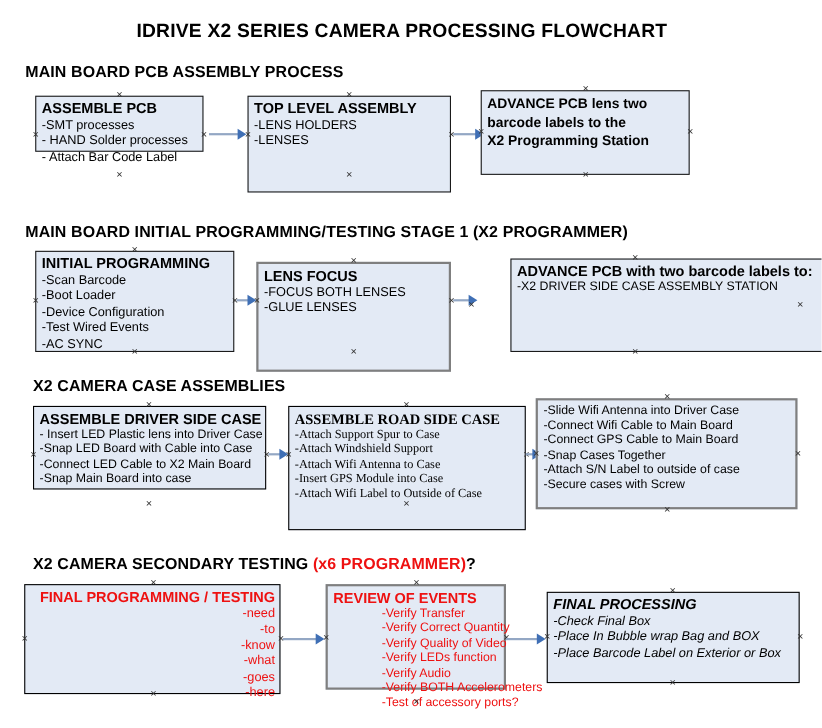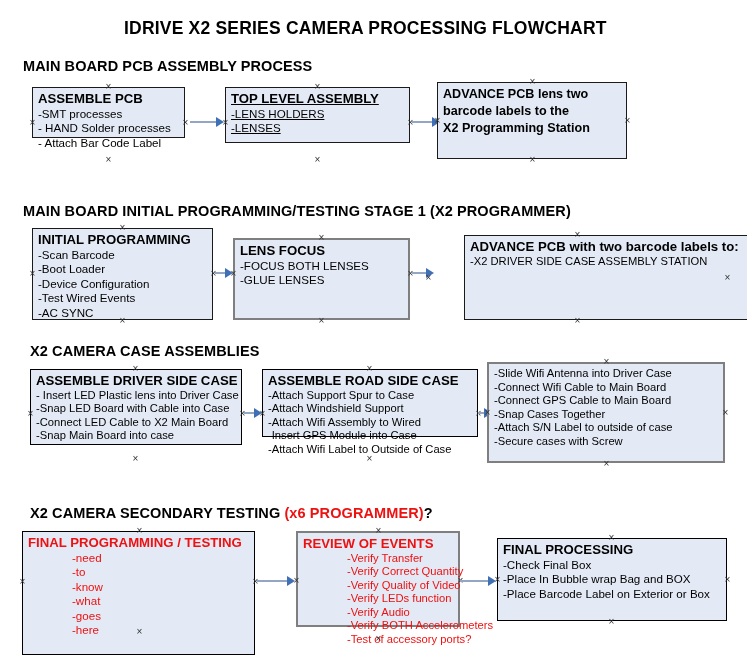--- a/index.html
+++ b/index.html
@@ -132,21 +132,21 @@
   <span class="handle" style="left:104px; top:82px;"></span>
   <span class="handle" style="left:104px; top:155px;"></span>
   <span class="handle" style="left:28px; top:118px;"></span>
   <span class="handle" style="left:181px; top:118px;"></span>
 
   <div class="arrow" style="left:190px; top:117px; width:34px;">
     <div class="shaft"></div>
     <div class="head"></div>
   </div>
 
-  <div class="fbox border-dark" style="left:225px; top:87px; width:185px; height:56px;text-decoration:underline;">
+  <div class="fbox border-dark" style="left:225px; top:87px; width:185px; height:88px;">
     <div class="bx-title">TOP LEVEL ASSEMBLY</div>
     <div class="bx-line">-LENS HOLDERS</div>
     <div class="bx-line">-LENSES</div>
   </div>
   <span class="handle" style="left:313px; top:82px;"></span>
   <span class="handle" style="left:313px; top:155px;"></span>
   <span class="handle" style="left:221px; top:118px;"></span>
   <span class="handle" style="left:406px; top:118px;"></span>
 
   <div class="arrow" style="left:412px; top:117px; width:28px;">
@@ -179,21 +179,21 @@
   <span class="handle" style="left:118px; top:223px;"></span>
   <span class="handle" style="left:118px; top:316px;"></span>
   <span class="handle" style="left:28px; top:269px;"></span>
   <span class="handle" style="left:209px; top:269px;"></span>
 
   <div class="arrow" style="left:215px; top:268px; width:18px;">
     <div class="shaft"></div>
     <div class="head"></div>
   </div>
 
-  <div class="fbox border-gray" style="left:233px; top:238px; width:177px; height:82px;">
+  <div class="fbox border-gray" style="left:233px; top:238px; width:177px; height:100px;">
     <div class="bx-title">LENS FOCUS</div>
     <div class="bx-line">-FOCUS BOTH LENSES</div>
     <div class="bx-line">-GLUE LENSES</div>
   </div>
   <span class="handle" style="left:317px; top:233px;"></span>
   <span class="handle" style="left:317px; top:316px;"></span>
   <span class="handle" style="left:229px; top:269px;"></span>
   <span class="handle" style="left:406px; top:269px;"></span>
 
   <div class="arrow" style="left:412px; top:268px; width:22px;">
@@ -224,25 +224,25 @@
   <span class="handle" style="left:131px; top:364px;"></span>
   <span class="handle" style="left:131px; top:454px;"></span>
   <span class="handle" style="left:26px; top:409px;"></span>
   <span class="handle" style="left:238px; top:409px;"></span>
 
   <div class="arrow" style="left:244px; top:408px; width:18px;">
     <div class="shaft"></div>
     <div class="head"></div>
   </div>
 
-  <div class="fbox border-thin tight" style="left:262px; top:369px; width:216px; height:68px;">
+  <div class="fbox border-thin tight" style="left:262px; top:369px; width:216px; height:113px;font-family:Liberation Serif, serif;">
     <div class="bx-title">ASSEMBLE ROAD SIDE CASE</div>
     <div class="bx-line">-Attach Support Spur to Case</div>
     <div class="bx-line">-Attach Windshield Support</div>
-    <div class="bx-line">-Attach Wifi Assembly to Wired</div>
+    <div class="bx-line">-Attach Wifi Antenna to Case</div>
     <div class="bx-line">-Insert GPS Module into Case</div>
     <div class="bx-line">-Attach Wifi Label to Outside of Case</div>
   </div>
   <span class="handle" style="left:365px; top:364px;"></span>
   <span class="handle" style="left:365px; top:454px;"></span>
   <span class="handle" style="left:258px; top:409px;"></span>
   <span class="handle" style="left:474px; top:409px;"></span>
 
   <div class="arrow" style="left:478px; top:408px; width:14px;">
     <div class="shaft"></div>
@@ -259,21 +259,21 @@
   </div>
   <span class="handle" style="left:602px; top:357px;"></span>
   <span class="handle" style="left:602px; top:459px;"></span>
   <span class="handle" style="left:483px; top:408px;"></span>
   <span class="handle" style="left:721px; top:408px;"></span>
 
   <div class="section-title" style="left:30px; top:505px;">
     <span class="blackpart">X2 CAMERA SECONDARY TESTING </span><span class="redpart">(x6 PROGRAMMER)</span><span class="blackpart">?</span>
   </div>
 
-  <div class="fbox border-thin red" style="left:22px; top:531px; width:233px; height:124px;">
+  <div class="fbox border-thin red" style="left:22px; top:531px; width:233px; height:100px;text-align:right;">
     <div class="bx-title">FINAL PROGRAMMING / TESTING</div>
     <div class="bx-line">-need</div>
     <div class="bx-line">-to</div>
     <div class="bx-line">-know</div>
     <div class="bx-line">-what</div>
     <div class="bx-line">-goes</div>
     <div class="bx-line">-here</div>
   </div>
   <span class="handle" style="left:135px; top:526px;"></span>
   <span class="handle" style="left:135px; top:627px;"></span>
@@ -298,21 +298,21 @@
   <span class="handle" style="left:374px; top:526px;"></span>
   <span class="handle" style="left:374px; top:634px;"></span>
   <span class="handle" style="left:292px; top:576px;"></span>
   <span class="handle" style="left:456px; top:576px;"></span>
 
   <div class="arrow" style="left:460px; top:576px; width:36px;">
     <div class="shaft"></div>
     <div class="head"></div>
   </div>
 
-  <div class="fbox border-thin" style="left:497px; top:538px; width:230px; height:83px;">
+  <div class="fbox border-thin" style="left:497px; top:538px; width:230px; height:83px;font-style:italic;">
     <div class="bx-title">FINAL PROCESSING</div>
     <div class="bx-line"> -Check Final Box</div>
     <div class="bx-line">-Place In Bubble wrap Bag and BOX</div>
     <div class="bx-line">-Place Barcode Label on Exterior or Box</div>
   </div>
   <span class="handle" style="left:607px; top:533px;"></span>
   <span class="handle" style="left:607px; top:617px;"></span>
   <span class="handle" style="left:493px; top:575px;"></span>
   <span class="handle" style="left:723px; top:575px;"></span>
 

